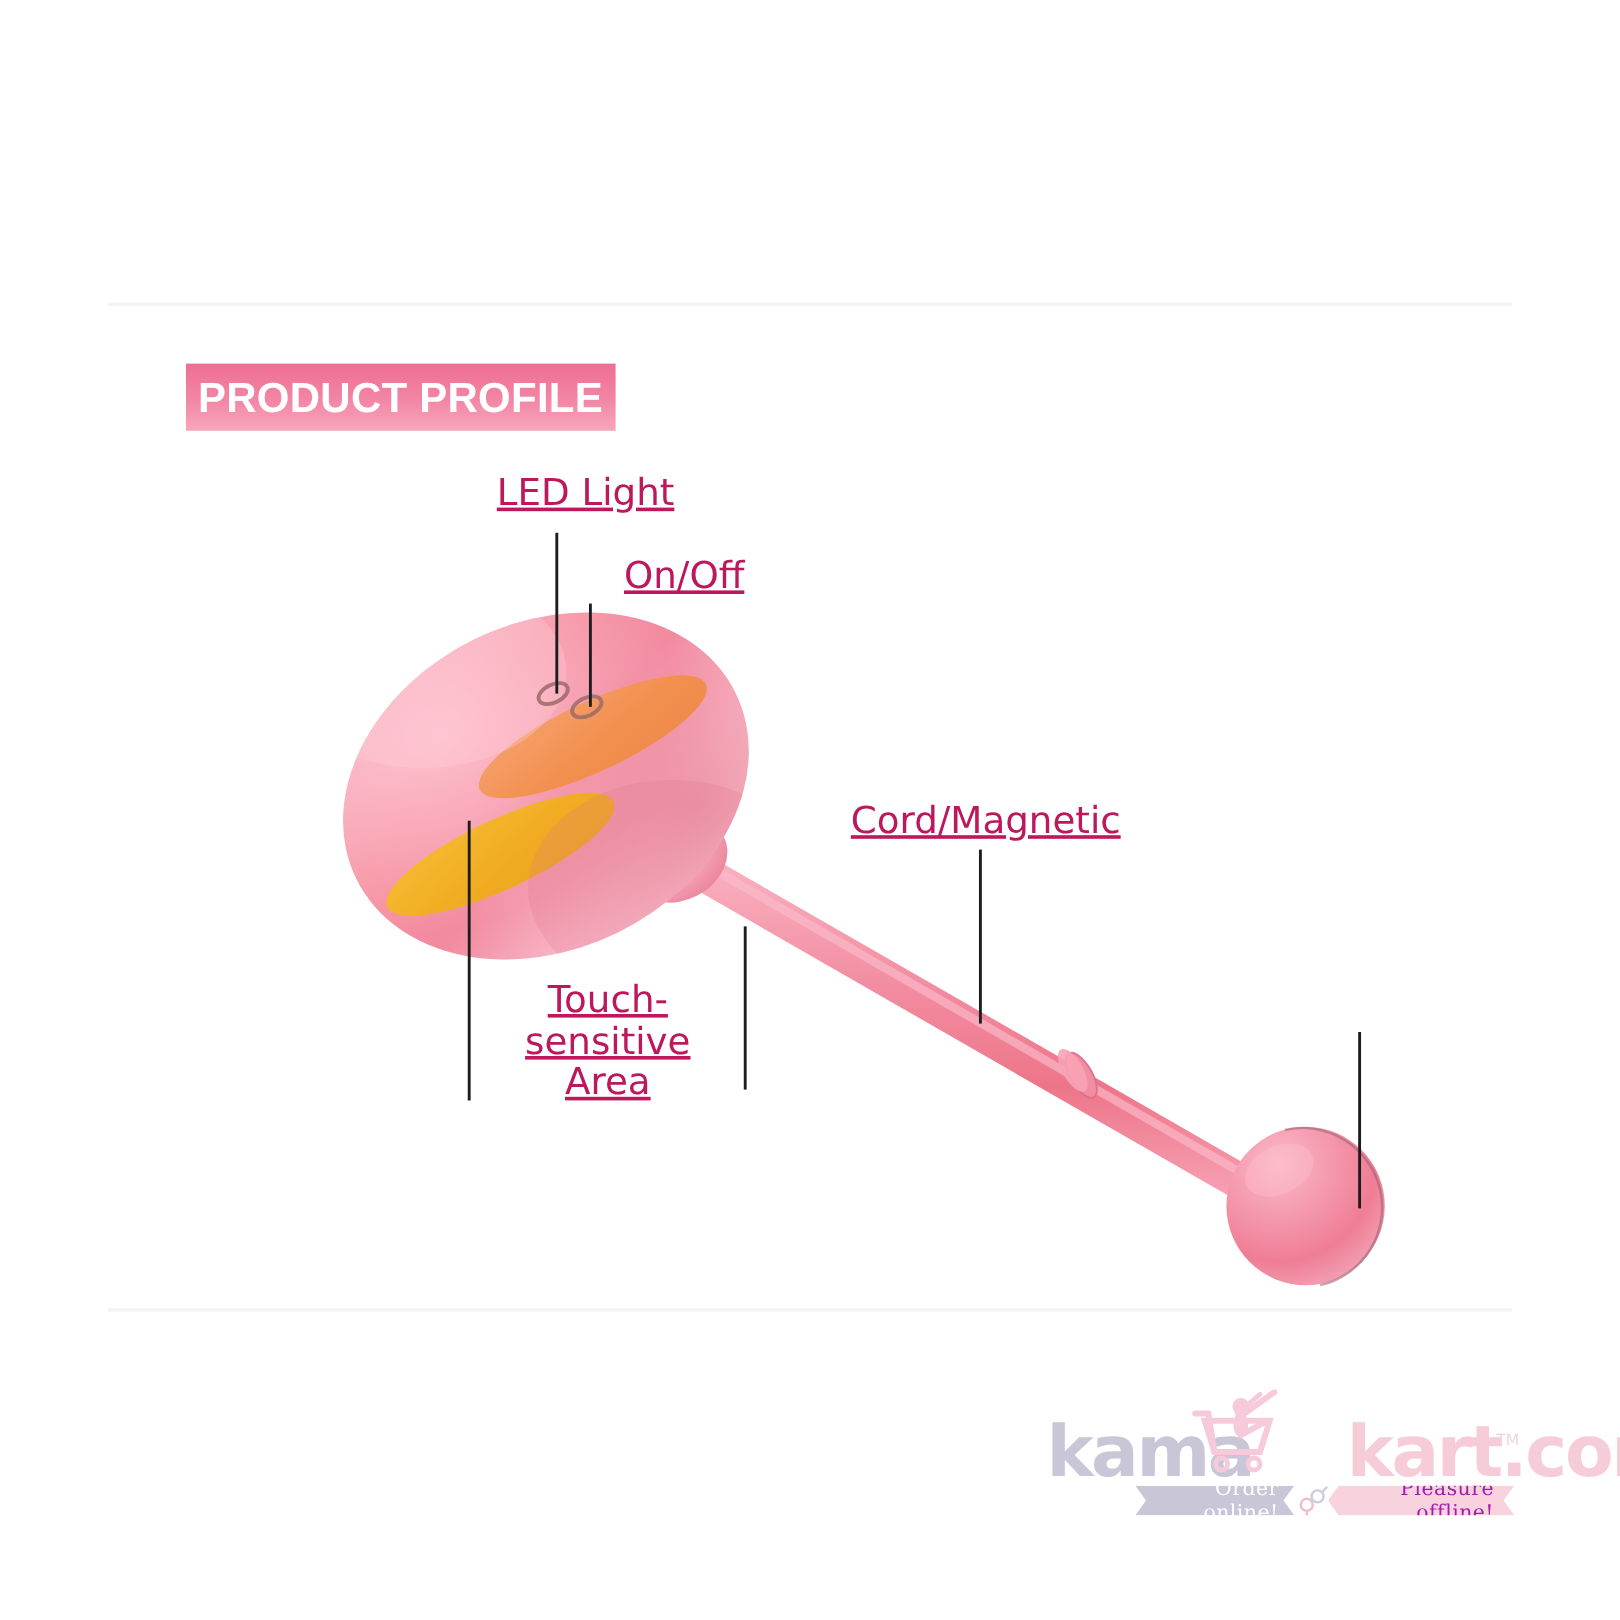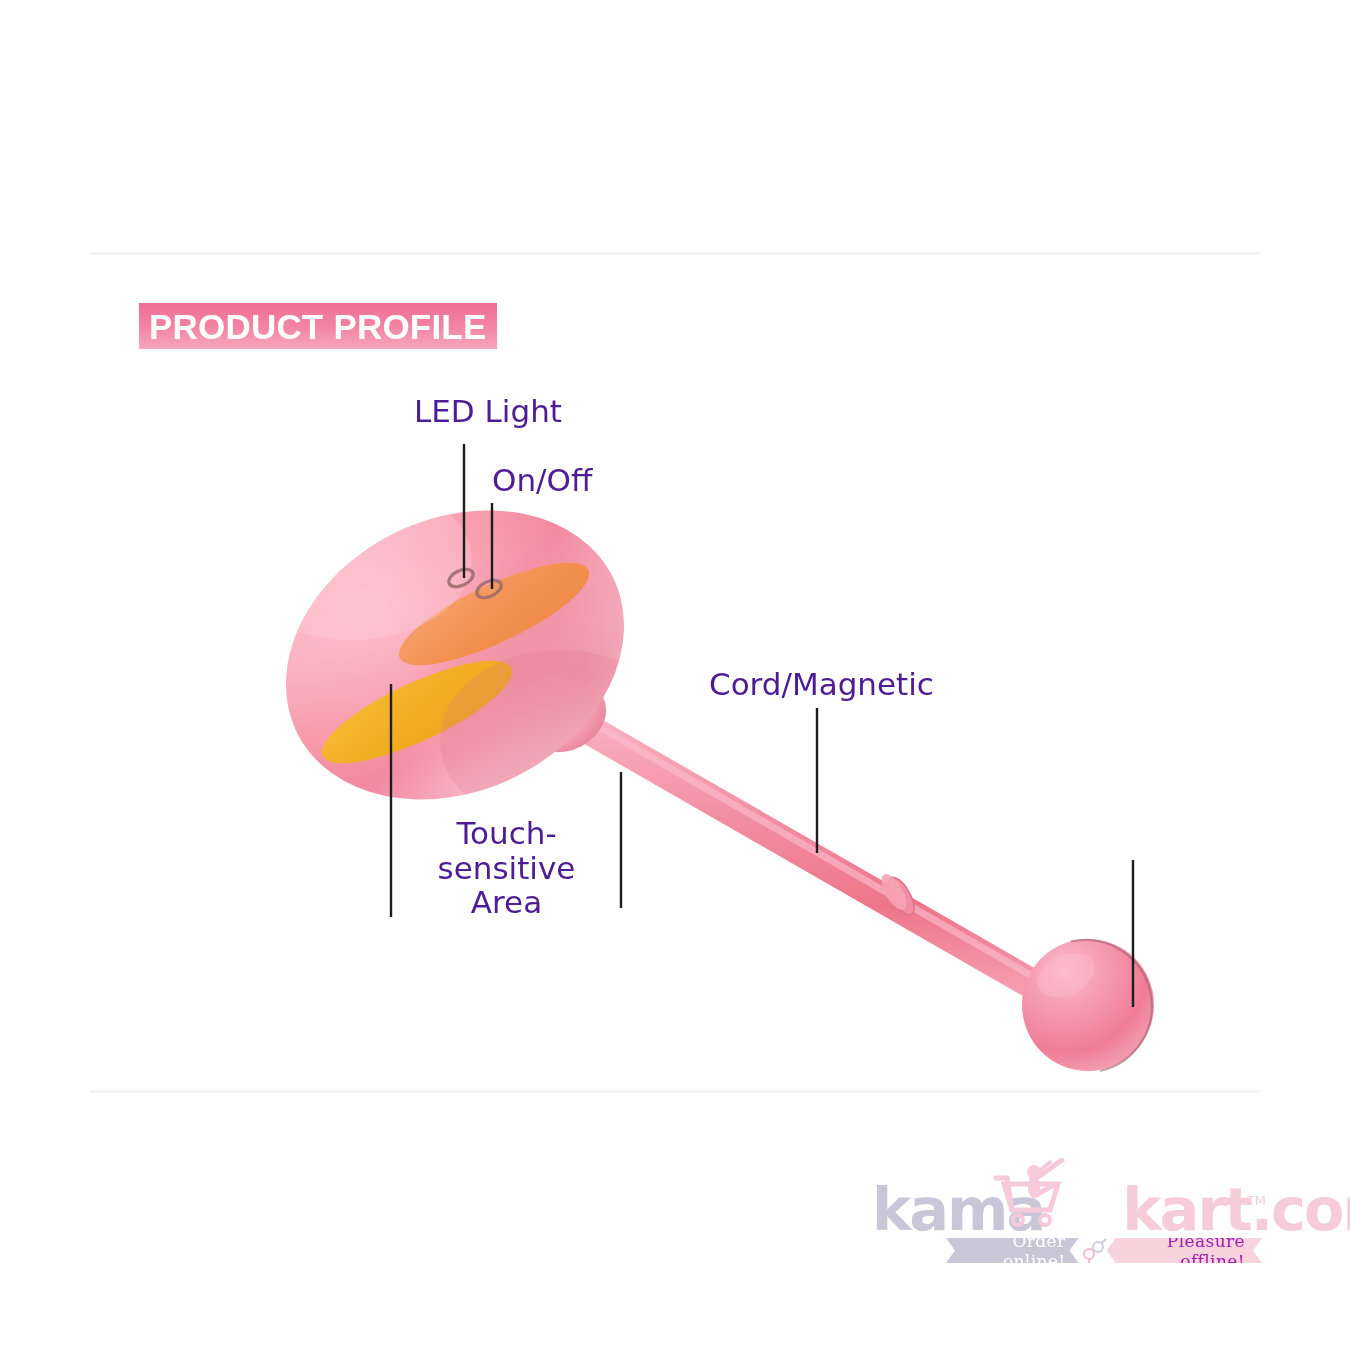--- a/index.html
+++ b/index.html
@@ -25,47 +25,48 @@
     width: 1170px;
     height: 3px;
     background: #f4f4f4;
   }
   .rule.top    { top: 252px; }
   .rule.bottom { top: 1090px; }
 
   
   #title-banner {
     position: absolute;
-    left: 139px;
+    left: 155px;
     top: 303px;
-    height: 46px;
+    height: 56px;
     padding: 0 11px 0 10px;
     display: flex;
     align-items: center;
     background: linear-gradient(180deg, #ef6e93 0%, #f286a5 55%, #f8a7bd 100%);
   }
   #title-banner .txt {
     color: #ffffff;
     font-size: 35px;
     font-weight: bold;
     letter-spacing: 0.2px;
     line-height: 1;
     white-space: nowrap;
     font-family: "Liberation Sans", sans-serif;
   }
 
   
   .label {
     position: absolute;
-    color: #4c1d95;
+    color: #be185d;
     font-size: 31px;
     font-weight: normal;
     line-height: 1.12;
     white-space: nowrap;
     font-family: "DejaVu Sans", sans-serif;
+    text-decoration: underline;
   }
   .label.two-line {
     white-space: normal;
     text-align: center;
   }
 
   
   #product {
     position: absolute;
     left: 0;
@@ -265,21 +266,21 @@
       <line x1="492" y1="503" x2="492" y2="589"></line>
       <line x1="391" y1="684" x2="391" y2="917"></line>
       <line x1="621" y1="772" x2="621" y2="908"></line>
       <line x1="817" y1="708" x2="817" y2="853"></line>
       <line x1="1133" y1="860" x2="1133" y2="1007"></line>
     </g>
   </svg>
 
   <div class="label" style="left:414px; top:394px;">LED Light</div>
 
-  <div class="label" style="left:492px; top:463px;">On/Off</div>
+  <div class="label" style="left:520px; top:463px;">On/Off</div>
 
   <div class="label" style="left:709px; top:667px;">Cord/Magnetic</div>
 
 
   <div class="label two-line" style="left:399px; top:816px; width:215px;">
     <span>Touch-sensitive</span><br>
     <span>Area</span>
   </div>
 
   <div id="logo">

